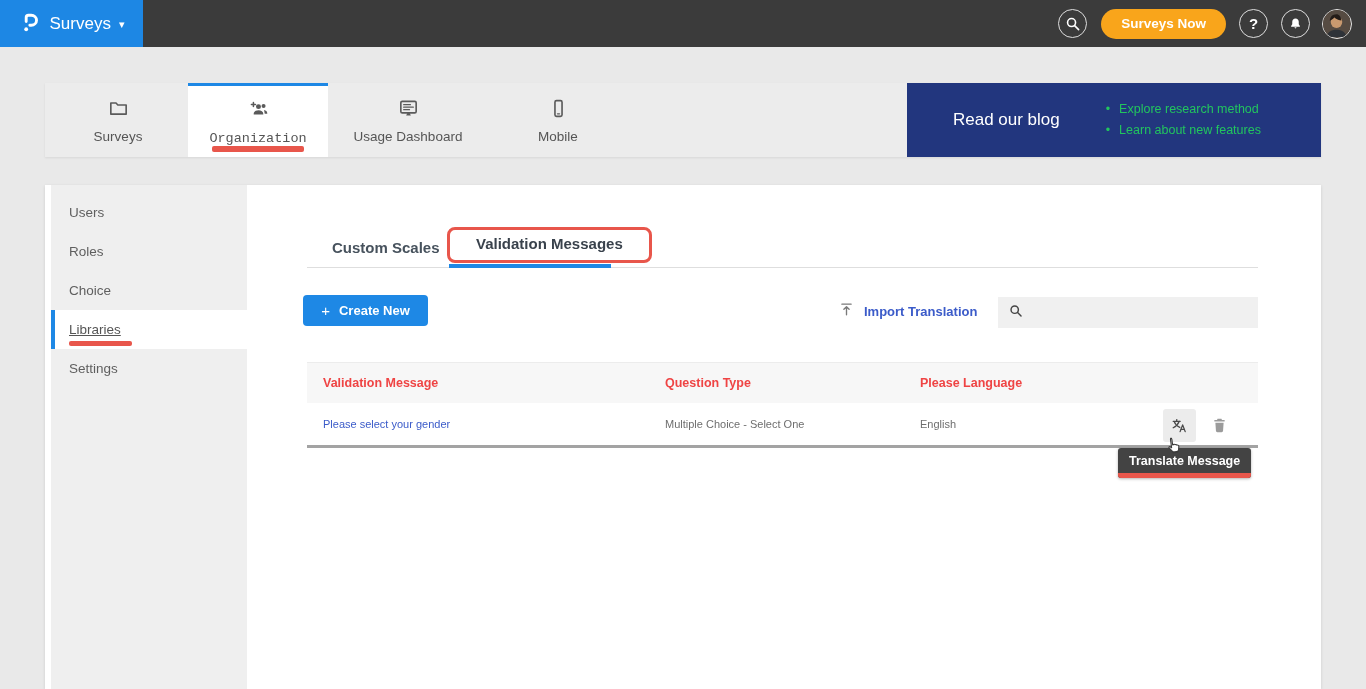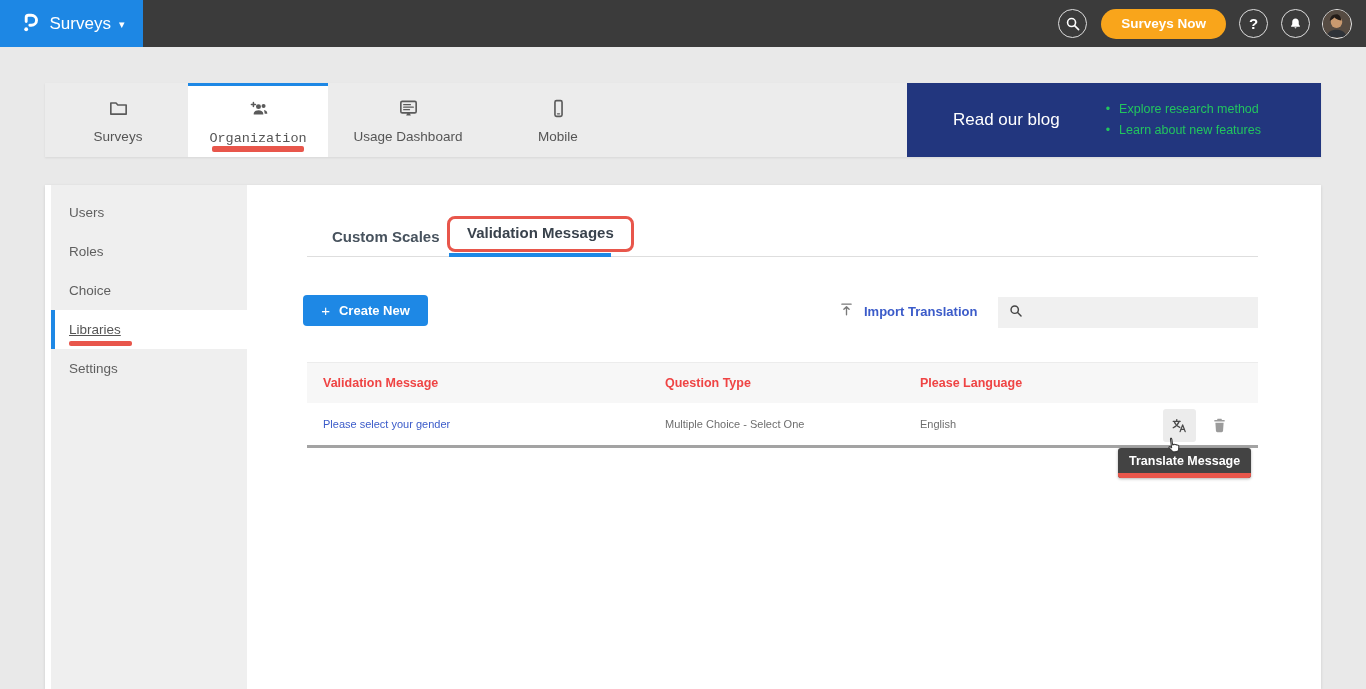--- a/index.html
+++ b/index.html
@@ -50,26 +50,26 @@
   .side-item { position:relative; height:39px; display:flex; align-items:center; padding-left:18px;
     font-size:13.5px; color:#5f5f5f; cursor:pointer; }
   .side-items { padding-top:8px; }
   .side-item.active { background:#fff; border-left:4px solid #1e88e5; padding-left:14px; color:#555;text-decoration:underline; }
   .side-red-underline { position:absolute; left:14px; bottom:3px; width:63px; height:5px;
     background:#e8564b; border-radius:2px; }
 
   .content { position:absolute; left:202px; top:0; right:0; bottom:0; background:#fff; }
 
   
-  .tabs-row { position:absolute; left:60px; top:29px; width:951px; height:43px;
+  .tabs-row { position:absolute; left:60px; top:40px; width:951px; height:43px;
     border-bottom:1px solid #dedede; }
   .ctab-inactive { position:absolute; left:25px; top:14px; font-size:15px; font-weight:bold;
     color:#47525d; cursor:pointer; }
   .ctab-active-box { position:absolute; left:140px; top:2px; border:3px solid #e8564b;
-    border-radius:8px; padding:5px 17px 7px; cursor:pointer; background:#fff; z-index:2; }
+    border-radius:8px; padding:5px 26px 7px; cursor:pointer; background:#fff; z-index:2; }
   .ctab-active-label { font-size:15px; font-weight:bold; color:#39424c; }
   .ctab-blue-bar { position:absolute; left:142px; top:39px; width:162px; height:4px;
     background:#1e88e5; z-index:1; }
 
   
   .create-btn { position:absolute; left:56px; top:110px; width:125px; height:31px; border:none;
     border-radius:4px; background:#1e88e5; color:#fff; display:flex; align-items:center;
     justify-content:center; gap:9px; font-size:13px; font-weight:bold;
     font-family:"Liberation Sans",sans-serif; cursor:pointer; }
   .create-plus { font-size:15px; font-weight:normal; }

